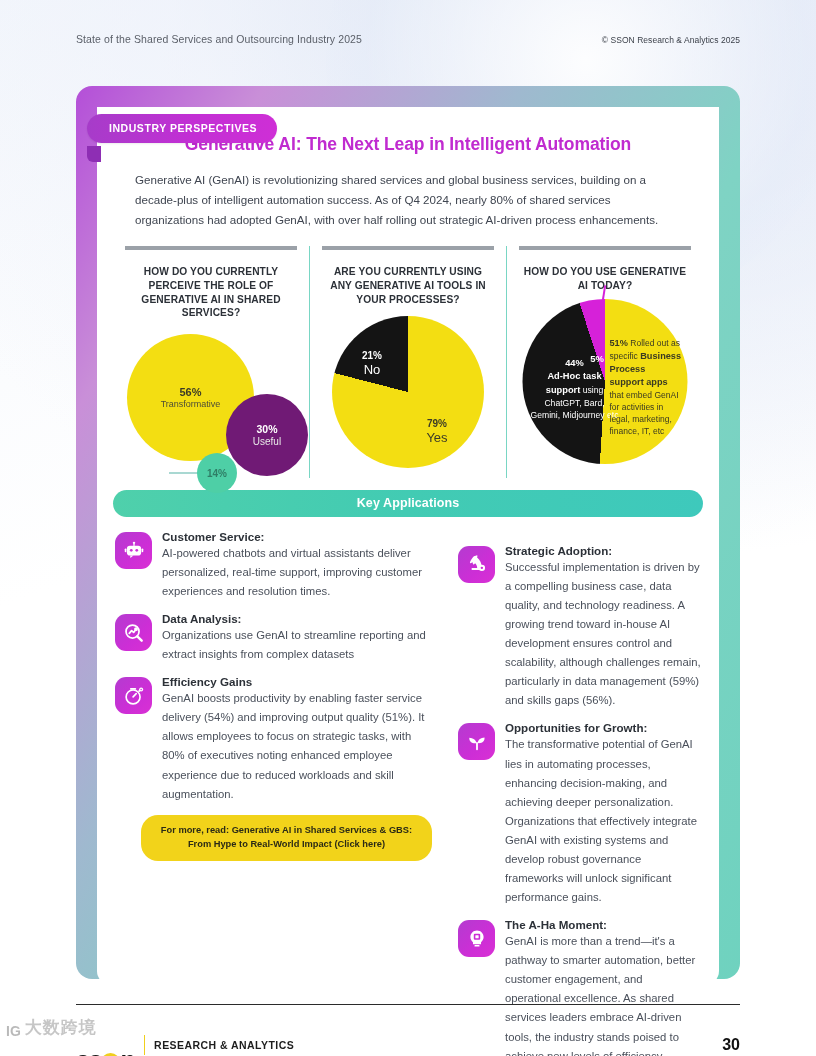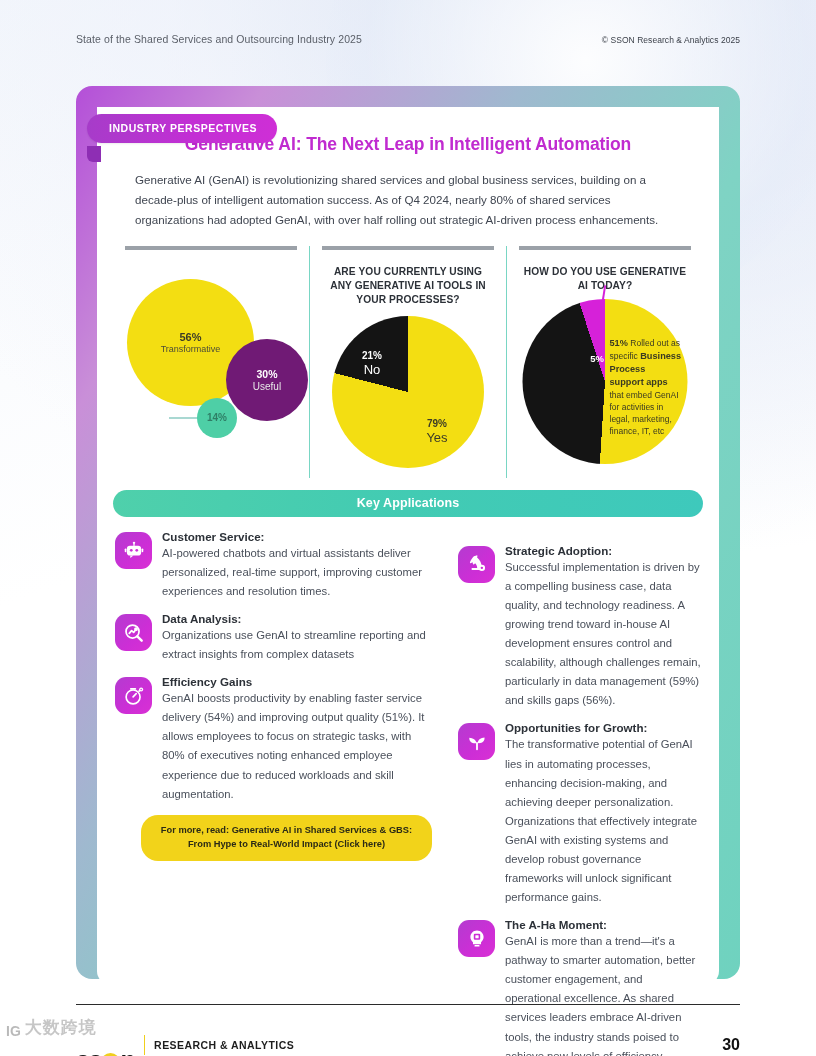--- a/index.html
+++ b/index.html
@@ -404,20 +404,21 @@
       <div class="pill-tail"></div>
       <div class="pill">INDUSTRY PERSPECTIVES</div>
 
       <div class="card-title">Generative AI: The Next Leap in Intelligent Automation</div>
       <div class="card-intro">Generative AI (GenAI) is revolutionizing shared services and global business services, building on a decade-plus of intelligent automation success. As of Q4 2024, nearly 80% of shared services organizations had adopted GenAI, with over half rolling out strategic AI-driven process enhancements.</div>
 
       <div class="charts">
 
         <div class="chart-col">
           <div class="chart-head"></div>
+          <div class="chart-title">HOW DO YOU CURRENTLY PERCEIVE THE ROLE OF GENERATIVE AI IN SHARED SERVICES?</div>
           <div class="chart-body">
             <div class="bub-leader"></div>
             <div class="bub bub-a">
               <span class="v">56%</span>
               <span class="l">Transformative</span>
             </div>
             <div class="bub bub-b">
               <span class="v">30%</span>
               <span class="l">Useful</span>
             </div>
@@ -444,20 +445,25 @@
         </div>
 
         <div class="chart-col">
           <div class="chart-head"></div>
           <div class="chart-title">HOW DO YOU USE GENERATIVE AI TODAY?</div>
           <div class="chart-body">
             <div class="pie3wrap">
               <div class="pie3-tick"></div>
               <div class="pie3"></div>
               <div class="p3-5">5%</div>
+              <div class="p3-black">
+                <b>44%</b><br>
+                <b>Ad-Hoc task support</b>
+                <span>using ChatGPT, Bard, Gemini, Midjourney etc</span>
+              </div>
               <div class="p3-yellow">
                 <b>51%</b>
                 <span>Rolled out as specific</span>
                 <b>Business Process support apps</b>
                 <span>that embed GenAI for activities in legal, marketing, finance, IT, etc</span>
               </div>
             </div>
           </div>
         </div>
 

